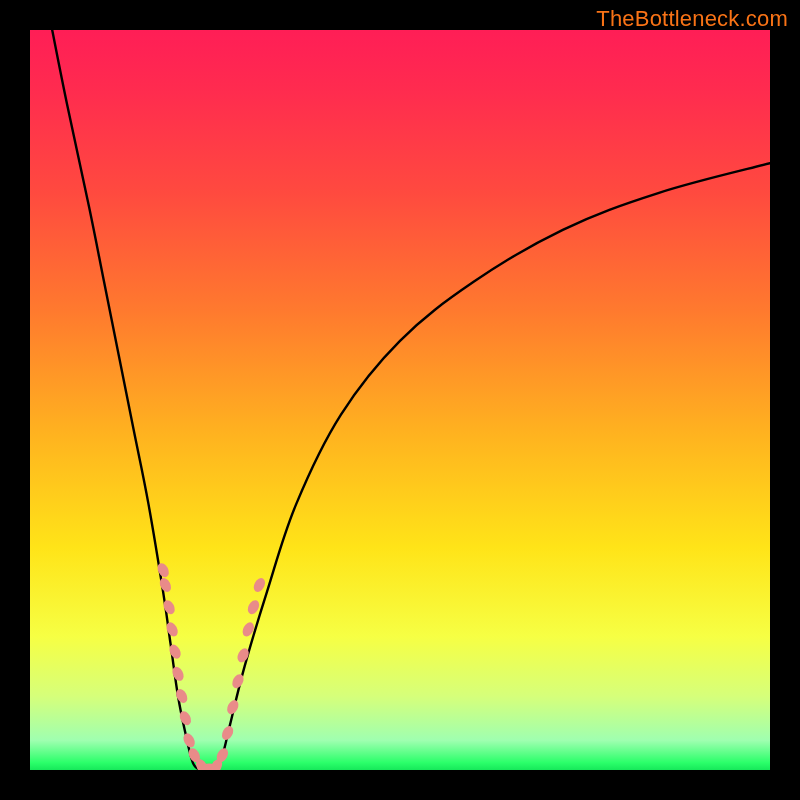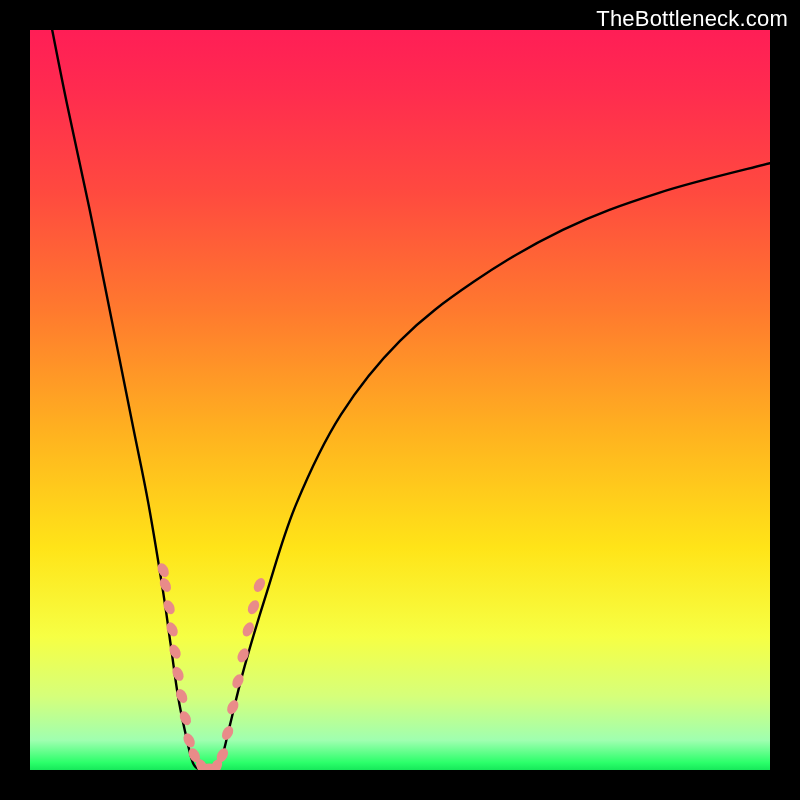--- a/index.html
+++ b/index.html
@@ -44,21 +44,21 @@
     );
   }
   svg.curve {
     position: absolute;
     inset: 0;
   }
   .watermark {
     position: absolute;
     top: 6px;
     right: 12px;
-    color: #ffffff;
+    color: #f97316;
     font-size: 22px;
     letter-spacing: 0.2px;
     font-weight: 500;
     user-select: none;
   }
 </style>
 </head>
 <body>
 
 <div class="frame">

